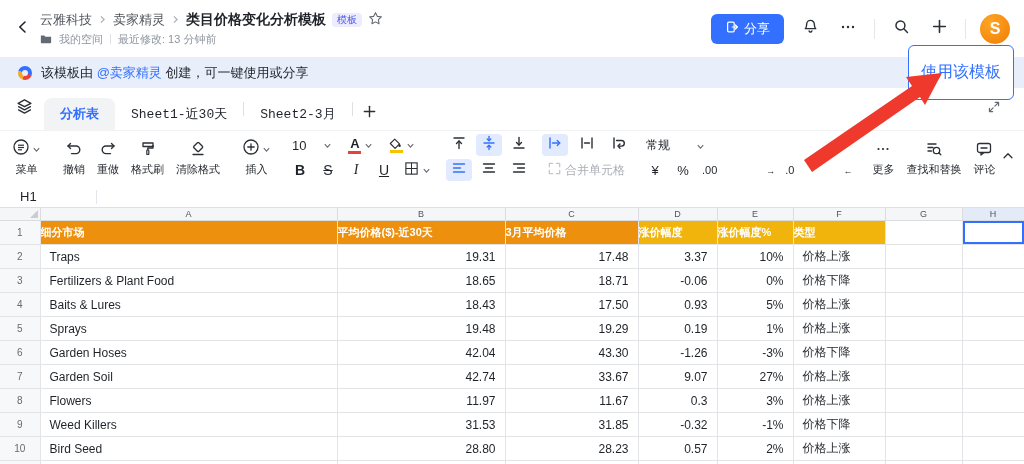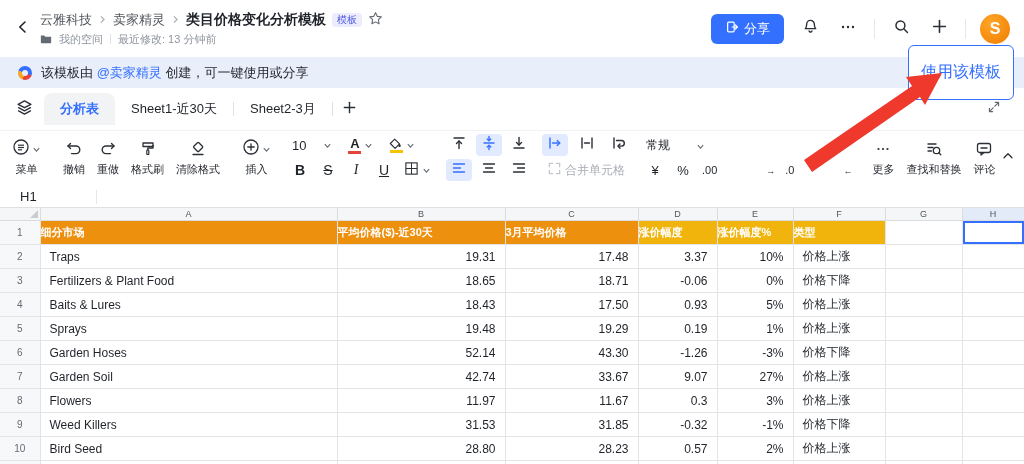--- a/index.html
+++ b/index.html
@@ -23,21 +23,21 @@
   .slogo{width:30px;height:30px;border-radius:50%;background:radial-gradient(circle at 35% 30%,#ffa527,#f07d00);color:#fff;font-weight:700;font-size:16px;display:flex;align-items:center;justify-content:center;cursor:pointer;}
 
   
   .banner{height:31px;background:var(--banner-bg,#e9eefb);display:flex;align-items:center;padding:0 10px 0 18px;font-size:13px;}
   .pinwheel{width:14px;height:14px;border-radius:50%;background:conic-gradient(#3370ff 0 110deg,#e6443a 110deg 200deg,#f5a623 200deg 290deg,#3370ff 290deg);margin-right:9px;position:relative;}
   .pinwheel:after{content:"";position:absolute;left:4px;top:4px;width:6px;height:6px;border-radius:50%;background:#e9eefb;}
   .banner .mention{color:var(--accent,#3370ff);cursor:pointer;}
   .usebtn{margin-left:auto;background:#fff;color:var(--accent,#3370ff);border:1px solid var(--accent,#3370ff);border-radius:6px;font-size:16px;padding:16px 12px;cursor:pointer;}
 
   
-  .tabrow{height:42px;display:flex;align-items:center;padding:0 12px;background:#fff;}
+  .tabrow{height:42px;display:flex;align-items:flex-end;padding:0 12px;background:#fff;font-family:Liberation Mono, monospace;}
   .tab-tools{height:42px;display:flex;align-items:center;margin-right:8px;}
   .tab{height:32px;display:flex;align-items:center;padding:0 16px;font-size:13px;color:#1f2329;cursor:pointer;white-space:nowrap;}
   .tab.active{background:#f2f3f5;border-radius:8px 8px 0 0;color:var(--accent,#3370ff);font-weight:600;}
   .tabsep{width:1px;height:14px;background:#dee0e3;align-self:center;}
   .addtab{width:34px;height:32px;display:flex;align-items:center;justify-content:center;cursor:pointer;}
   .tab-right{margin-left:auto;height:42px;display:flex;align-items:center;padding-right:6px;}
 
   
   .toolbar{height:56px;display:flex;align-items:center;padding:2px 10px 4px 6px;background:#fff;border-top:1px solid #f1f2f3;}
   .tbtn{display:flex;flex-direction:column;align-items:center;gap:3px;padding:2px 6px;cursor:pointer;border-radius:4px;}
@@ -554,21 +554,21 @@
             <td class="ar">19.29</td>
             <td class="ar">0.19</td>
             <td class="ar">1%</td>
             <td class="al">价格上涨</td>
             <td></td>
             <td></td>
           </tr>
           <tr>
             <th class="rownum">6</th>
             <td class="al">Garden Hoses</td>
-            <td class="ar">52.14</td>
+            <td class="ar">42.04</td>
             <td class="ar">43.30</td>
             <td class="ar">-1.26</td>
             <td class="ar">-3%</td>
             <td class="al">价格下降</td>
             <td></td>
             <td></td>
           </tr>
           <tr>
             <th class="rownum">7</th>
             <td class="al">Garden Soil</td>

